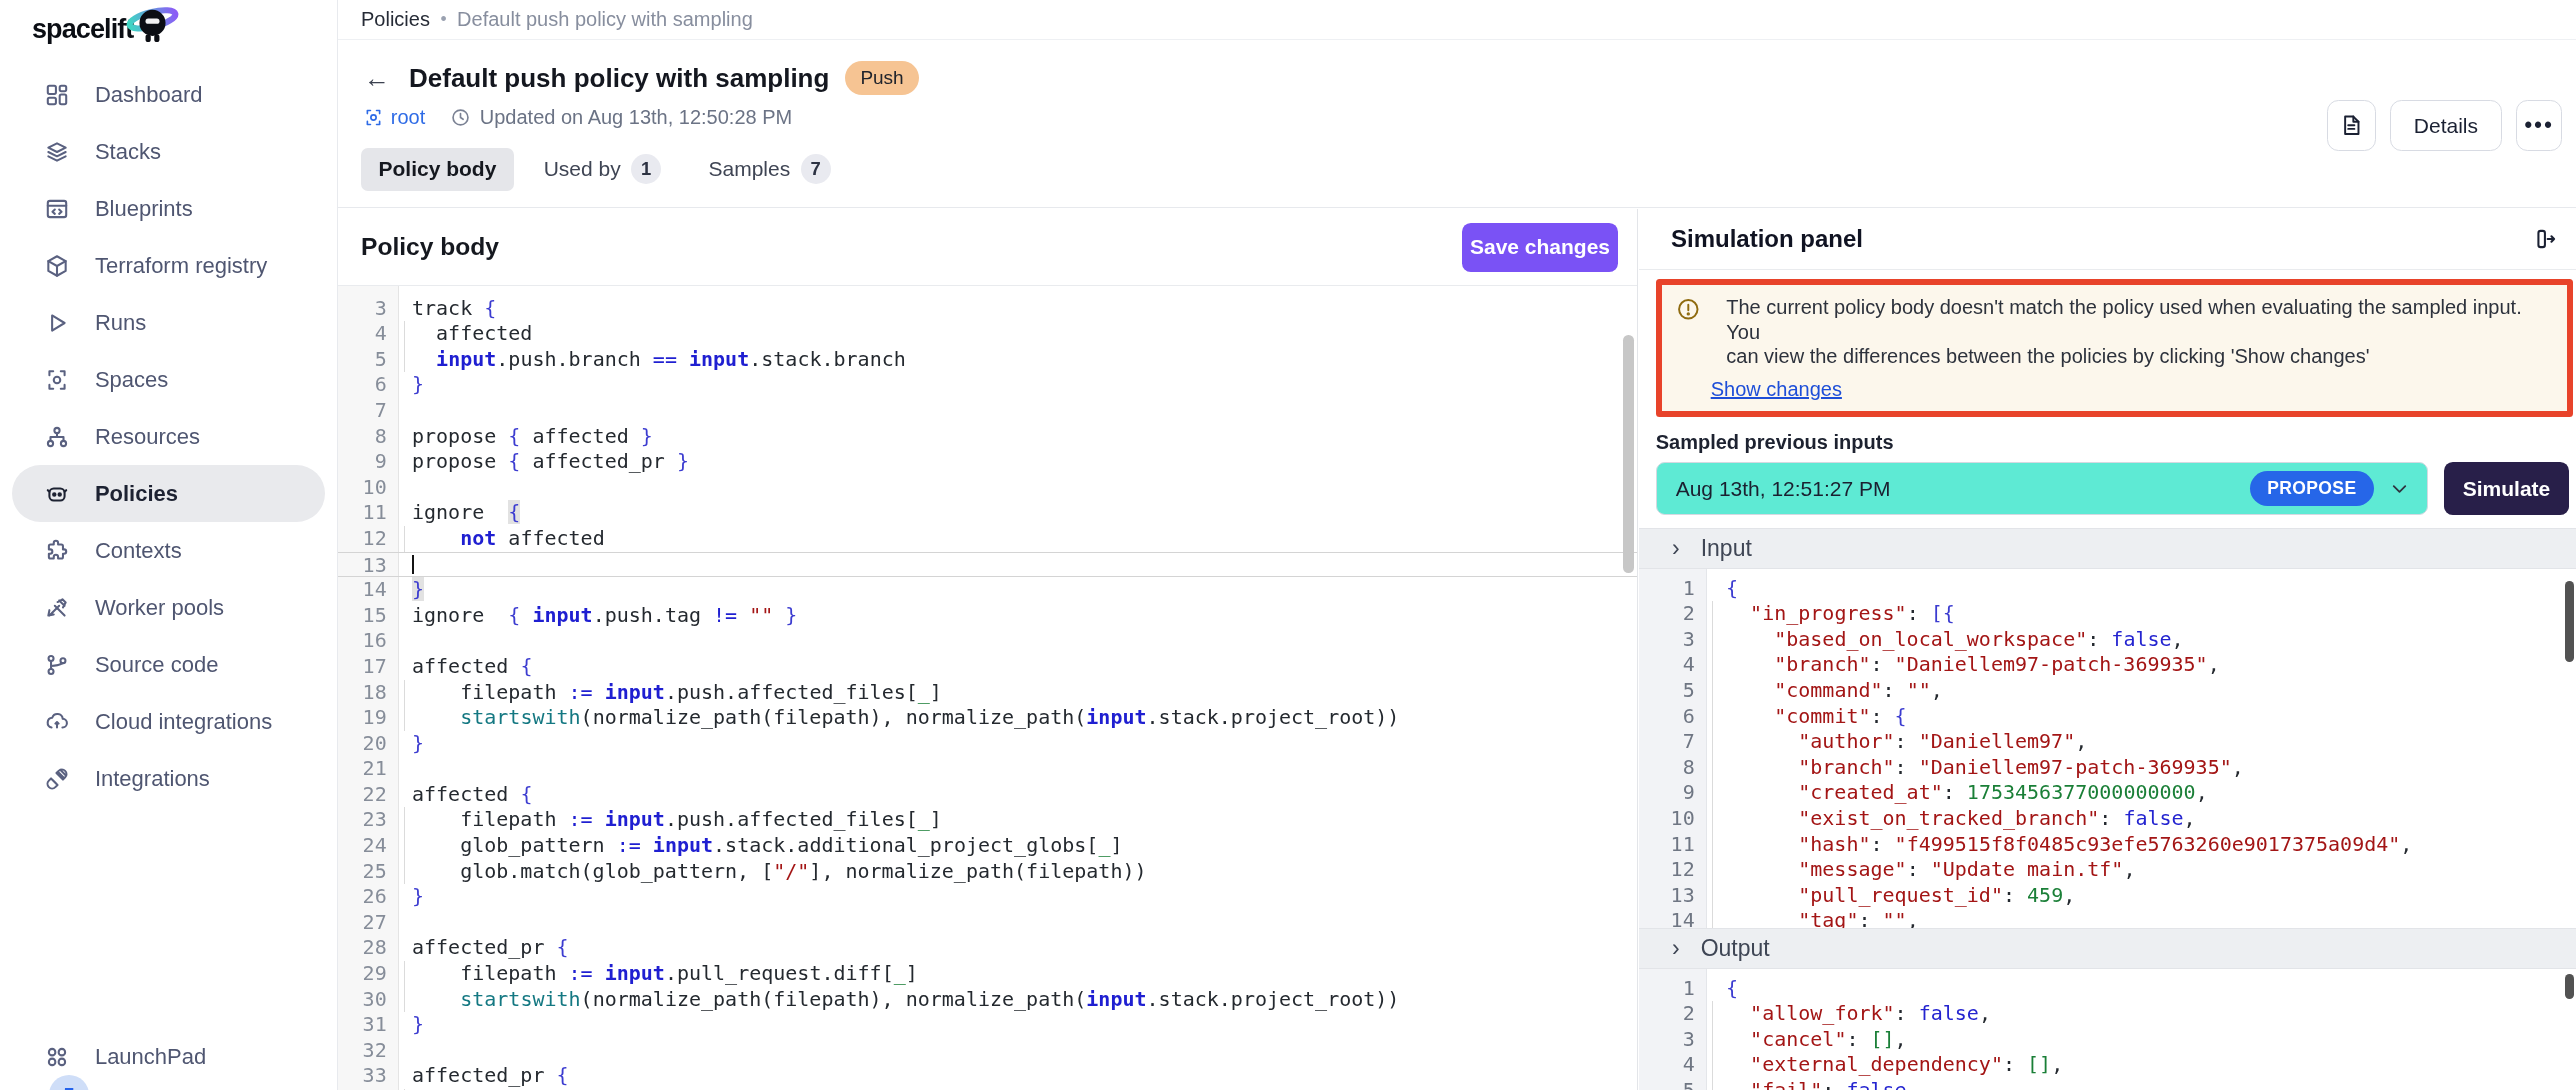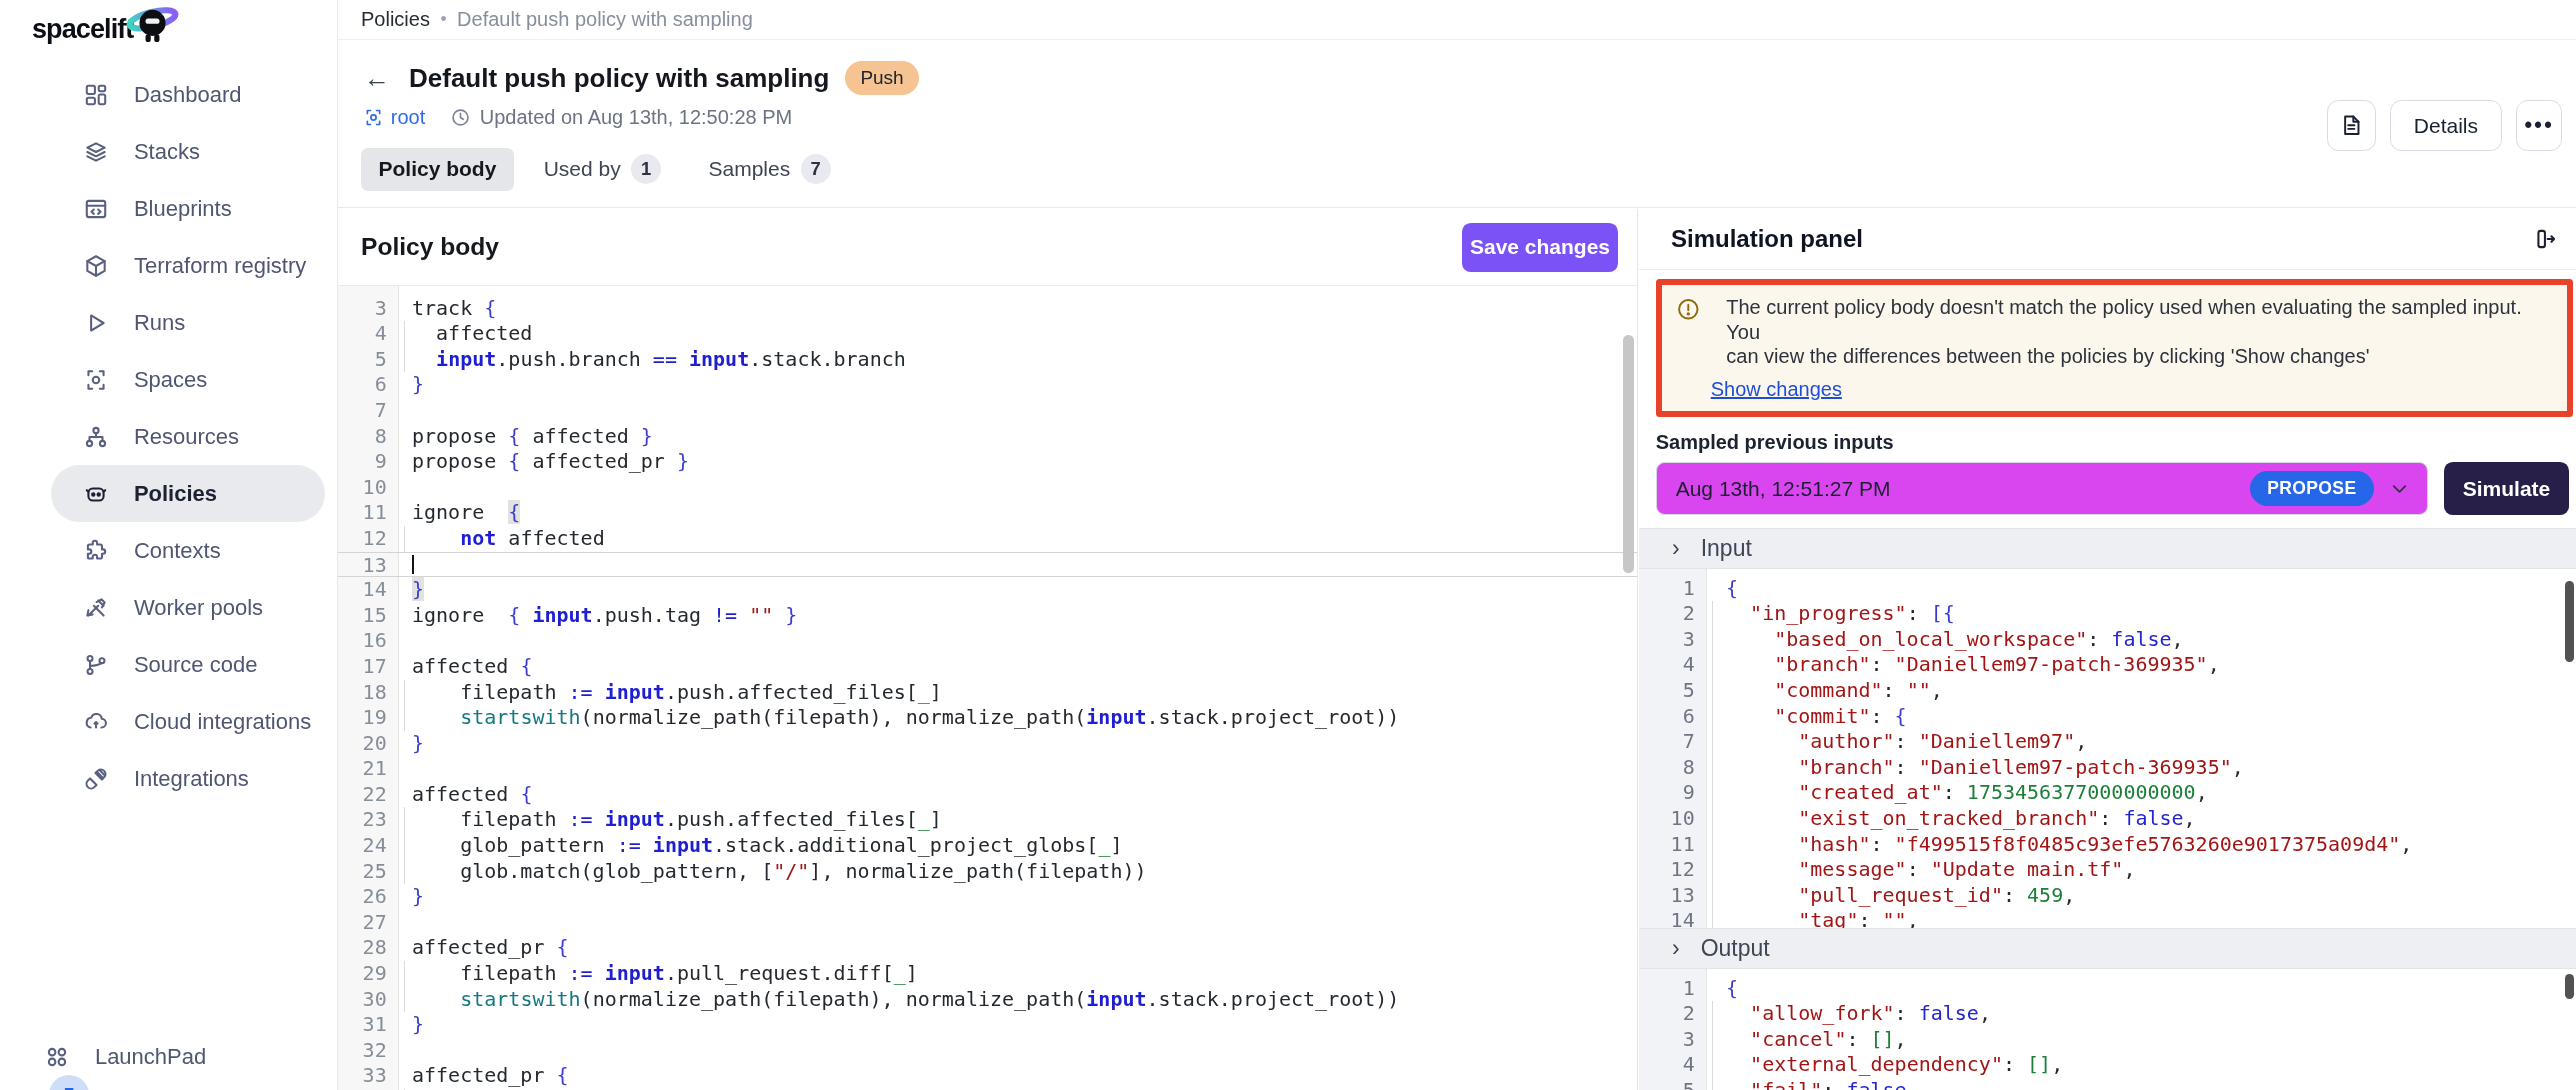--- a/index.html
+++ b/index.html
@@ -6,21 +6,21 @@
   html,body { background:#fff; }
   .app { position:relative; width:2576px; height:1091px; overflow:hidden;
          font-family:"Liberation Sans", sans-serif; color:#1b2130; background:#fff; }
 
   
   .sidebar { position:absolute; left:0; top:0; width:338px; height:1091px;
              border-right:0.9px solid #e8eaee; background:#fff; }
   .logo { position:absolute; left:32px; top:10.5px; display:flex; align-items:center; }
   .logo-text { font-size:27px; font-weight:bold; color:#0b0e14; letter-spacing:-0.9px; }
   .logo svg { margin-left:-7px; margin-top:-8.8px; }
-  .nav { position:absolute; left:0; top:66px; right:0;margin-left:39px; }
+  .nav { position:absolute; left:0; top:66px; right:0; }
   .nav-item { height:57px; display:flex; align-items:center; gap:24.6px; padding-left:32px;
               margin:0 12.3px; border-radius:876px; color:#4f5671; cursor:pointer; }
   .nav-item .lbl { font-size:22px; font-weight:500; }
   .nav-item svg { width:26px; height:26px; stroke:#5a6180; flex:none; }
   .nav-item.active { background:#e9eaed; color:#1d2232; }
   .nav-item.active .lbl { font-weight:600; color:#1d2232; }
   .nav-item.active svg { stroke:#1d2232; }
   .nav-bottom { position:absolute; left:0; top:1028px; right:0; }
   .badge5 { position:absolute; left:49px; top:1075px; width:40px; height:40px; border-radius:50%;
             background:#cfdef8; color:#2563eb; font-size:20px; font-weight:bold;
@@ -99,21 +99,21 @@
   .collapse-btn { cursor:pointer; display:flex; align-items:center; }
   .sim-body { position:absolute; left:0; right:0; top:61px; bottom:0; overflow:hidden; }
   .warn-box { margin:8.8px 3.5px 0 16.7px; border:6.1px solid #e8432a; border-radius:3.5px;
               background:#fcf7ec; padding:10.5px 14px; }
   .warn-inner { display:flex; gap:26px; }
   .warn-text { font-size:20px; line-height:24.6px; color:#2d323c; max-width:877px; }
   .warn-link { display:inline-block; margin:8.8px 0 0 35px; font-size:20px; color:#1d4ed8;
                text-decoration:underline; font-weight:500; cursor:pointer; }
   .sampled-label { margin:14px 0 0 16.7px; font-size:20px; font-weight:600; color:#1d2230; }
   .controls { display:flex; gap:16px; margin:8px 7px 0 16.7px; }
-  .dropdown { flex:1; height:53px; border:0.9px solid #d5d9e1; border-radius:8.8px; background:#d946ef;
+  .dropdown { flex:1; height:53px; border:0.9px solid #d5d9e1; border-radius:8.8px; background:#5eead4;
               display:flex; align-items:center; padding:0 16px 0 19px; cursor:pointer; }
   .dropdown .val { font-size:21px; color:#1b2030; flex:1; }
   .propose-pill { background:#2666e8; color:#fff; font-size:17.5px; font-weight:bold;
                   letter-spacing:0.4px; border-radius:876px; padding:7px 17.5px; margin-right:14px; }
   .simulate-btn { width:125px; height:53px; background:#281f49; color:#fff; border:none;
                   border-radius:8.8px; font-size:21px; font-weight:600; cursor:pointer;
                   font-family:"Liberation Sans", sans-serif; }
   .sect-head { margin-top:12.3px; height:41px; background:#edeff2; border-top:0.9px solid #e2e4e8;
                border-bottom:0.9px solid #e2e4e8; display:flex; align-items:center; gap:21px;
                padding-left:33px; cursor:pointer; }

